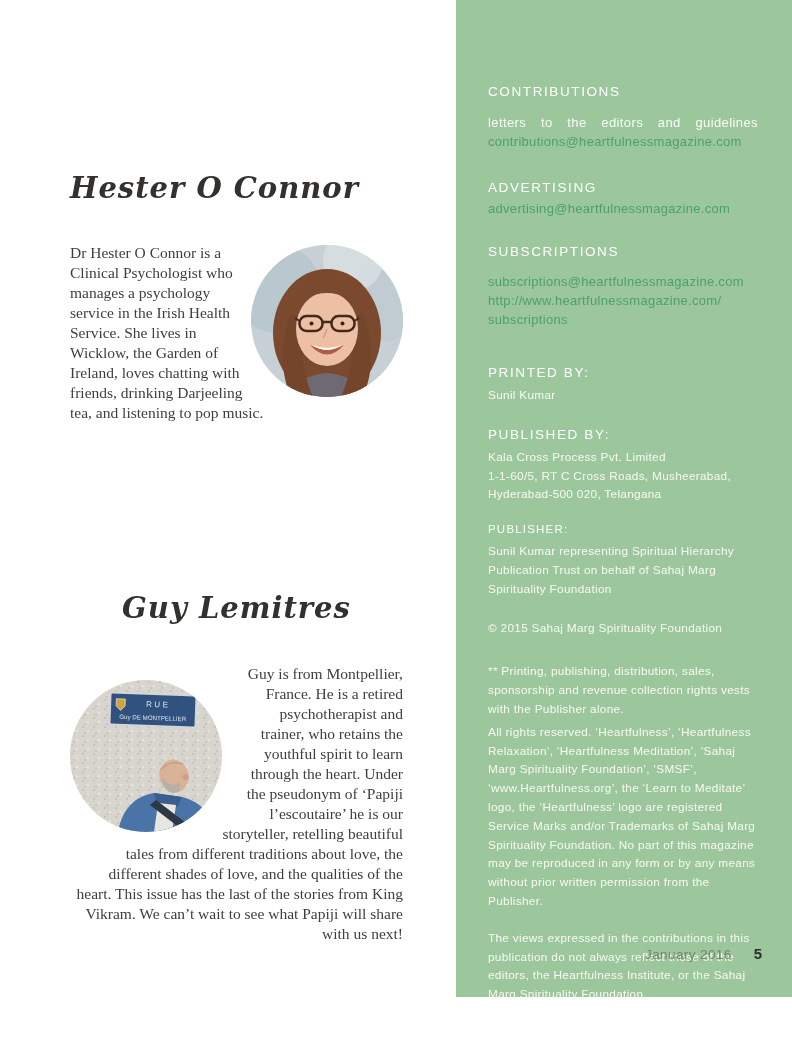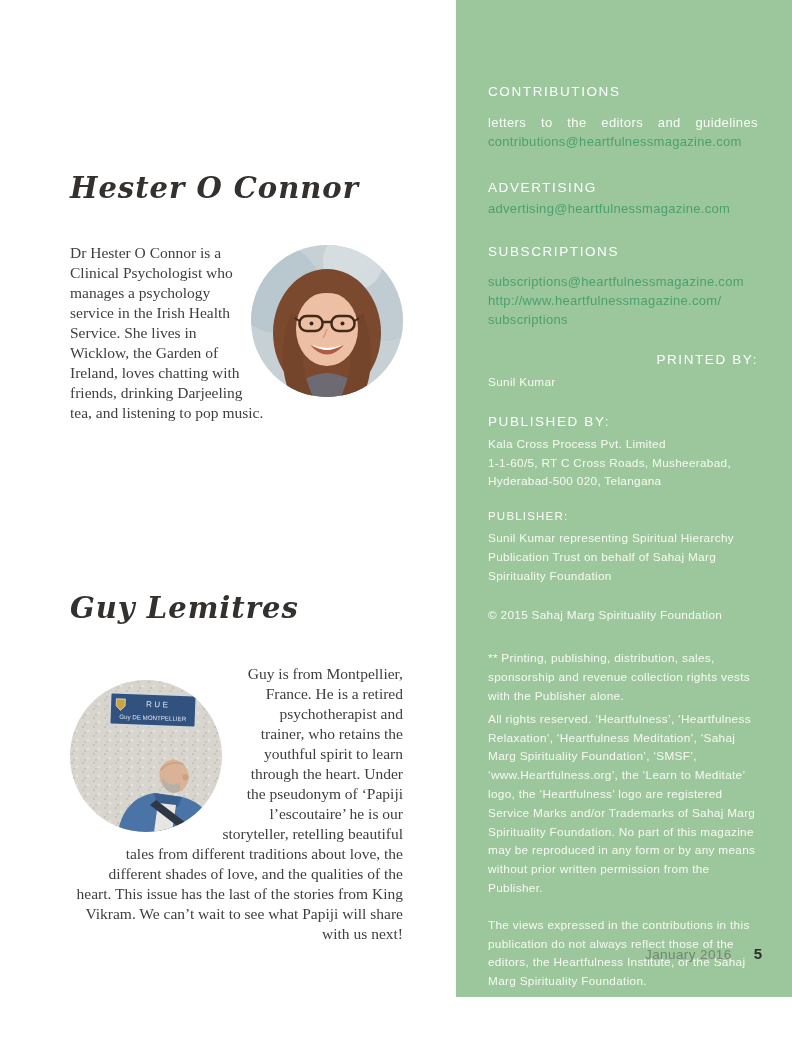--- a/index.html
+++ b/index.html
@@ -16,21 +16,21 @@
   .script-name {
     position: absolute;
     font-family: "DejaVu Serif", serif;
     font-style: italic;
     font-size: 29px;
     letter-spacing: 1px;
     color: #33302d;
     white-space: nowrap;
   }
   .name-hester { left: 70px; top: 171px; }
-  .name-guy   { left: 70px; top: 591px; width: 333px; text-align: left; }
+  .name-guy   { left: 70px; top: 591px; width: 333px; text-align: center; }
 
   .bio {
     position: absolute;
     left: 70px; width: 333px;
     font-family: "Liberation Serif", serif;
     font-size: 15.5px; line-height: 20px;
     color: #403e3d;
   }
   .bio-hester { top: 243px; }
   .bio-guy    { top: 664px; text-align: right; }
@@ -92,21 +92,21 @@
   .side-body {
     font-size: 11.8px; line-height: 18.8px;
     letter-spacing: 0.3px;
     color: #f8faf2;
   }
   .side-body .bline { display: block; }
   .mt-adv   { margin-top: 29px; }
   .mt-3     { margin-top: 3px; }
   .mt-subs  { margin-top: 26px; }
   .mt-4     { margin-top: 12px; }
-  .mt-print { margin-top: 23px; text-align: right; }
+  .mt-print { margin-top: 36px; }
   .mt-5     { margin-top: 5px; }
   .mt-pub   { margin-top: 22px; }
   .mt-per   { margin-top: 18px; }
   .mt-6     { margin-top: 6px; }
   .mt-copy  { margin-top: 20px; }
   .mt-note  { margin-top: 25px; }
   .mt-tm    { margin-top: 4px; }
   .mt-views { margin-top: 18px; }
 
   .side-footer {

